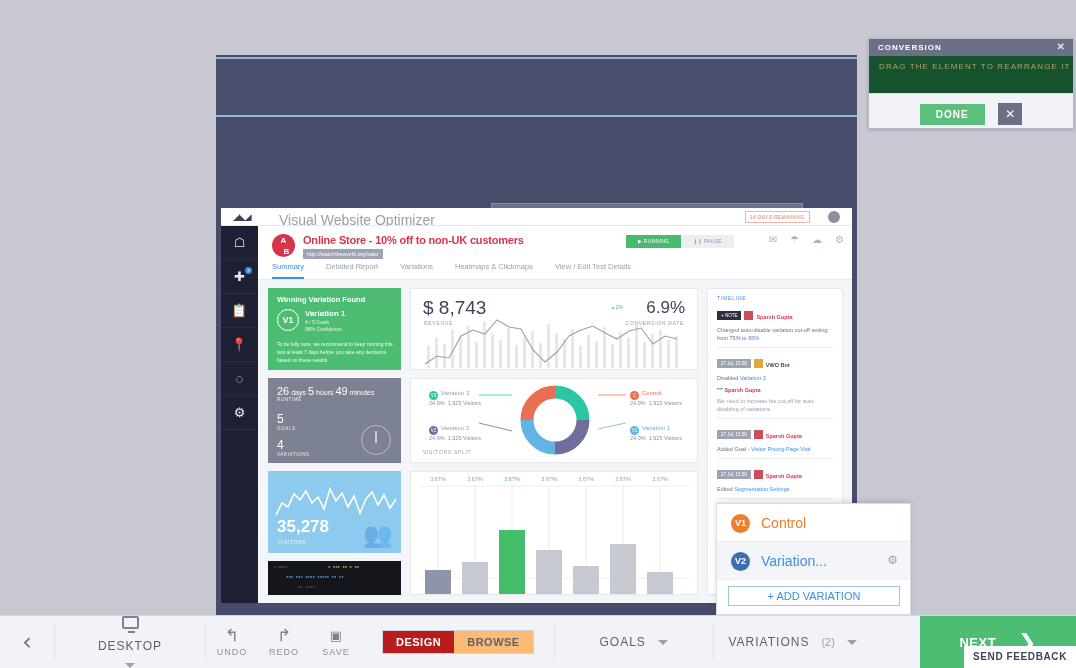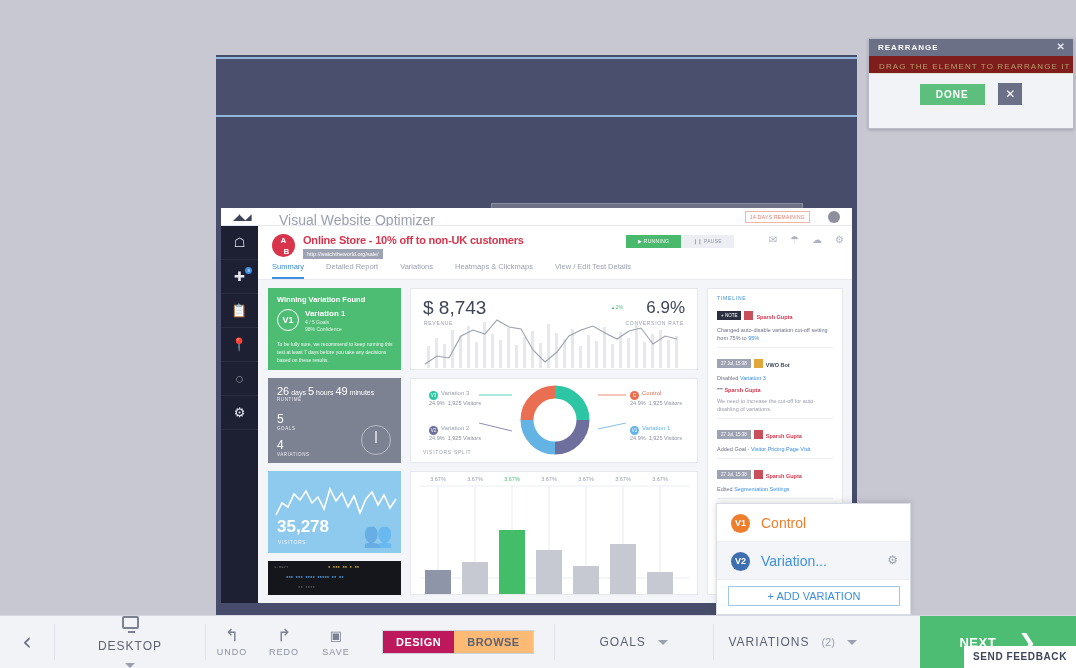--- a/index.html
+++ b/index.html
@@ -175,22 +175,22 @@
     background: #f2f3f7; border: 1px solid #b9bcc8;
     box-shadow: 0 1px 3px rgba(0,0,0,.2);
   }
   #rearrange .rhd {
     height: 17px; background: #6b7086; color: #fff;
     font-size: 8px; font-weight: bold; letter-spacing: 1px;
     padding: 4px 0 0 9px; position: relative;
   }
   #rearrange .rclose { position: absolute; right: 7px; top: 2px; font-size: 10px; color: #e3e4ea; cursor: pointer; }
   #rearrange .rtip {
-    background: #7f1d1d; color: #b2a06d; font-size: 8px; letter-spacing: 1.1px;
-    padding: 6px 0 2px 10px; border-bottom: 1px solid #e6e2d0;
+    background: #14532d; color: #b2a06d; font-size: 8px; letter-spacing: 1.1px;
+    padding: 6px 0 22px 10px; border-bottom: 1px solid #e6e2d0;
   }
   #rearrange .ract { text-align: center; padding-top: 9px; }
   #rearrange .done {
     display: inline-block; background: #5cbf7e; color: #fff; font-size: 10px; font-weight: bold;
     letter-spacing: 1px; padding: 5px 16px; cursor: pointer; border: none;
   }
   #rearrange .xbtn {
     display: inline-block; background: #6b7086; color: #fff; font-size: 12px;
     padding: 3px 7px; margin-left: 9px; cursor: pointer; border: none; line-height: 16px;
   }
@@ -228,21 +228,21 @@
   .device .mon { width: 17px; height: 13px; border: 2px solid #7d8293; border-radius: 2px; position: relative;}
   .device .mon:after { content:""; position:absolute; left:4px; top:13px; width:7px; height:2px; background:#7d8293;}
   .device .lbl { font-size: 12px; color: #5d6273; letter-spacing: 1px; }
   .caret { width: 0; height: 0; border-left: 5px solid transparent; border-right: 5px solid transparent;
            border-top: 5px solid #9aa0ae; }
   .tb-act { width: 52px; flex-direction: column; gap: 3px; cursor: pointer; }
   .tb-act .gl { font-size: 17px; color: #7d8293; line-height: 17px; font-family: "DejaVu Sans", sans-serif; }
   .tb-act .cap { font-size: 9px; color: #8a90a0; letter-spacing: 1px; }
   .seg { margin: 0 20px; display: flex; border: 1px solid #cfd3dd; cursor: pointer; }
   .seg div { font-size: 11px; font-weight: bold; letter-spacing: .5px; padding: 5px 13px; }
-  .seg .on { background: #be185d; color: #fff; }
+  .seg .on { background: #b91c1c; color: #fff; }
   .seg .off { background: #fdba74; color: #5d6273; }
   .tb-drop { width: 158px; gap: 12px; cursor: pointer; }
   .tb-drop .lbl { font-size: 12px; color: #5d6273; letter-spacing: 1px; }
   .tb-drop .cnt { font-size: 11px; color: #9aa0ae; }
   .tb-next {
     width: 156px; background: #4dbd74; color: #fff; cursor: pointer;
     justify-content: center; gap: 22px;
   }
   .tb-next .lbl { font-size: 13px; font-weight: bold; letter-spacing: .5px; }
   .tb-next .ch { font-size: 22px; font-family: "DejaVu Sans", sans-serif; font-weight: bold; }
@@ -516,21 +516,21 @@
           </div>
 
         </div>
       </div>
     </div>
 
   </div>
 
   <div id="rearrange">
     <div class="rhd">
-      <span>REARRANGE</span>
+      <span>CONVERSION</span>
       <span class="rclose">✕</span>
     </div>
     <div class="rtip">DRAG THE ELEMENT TO REARRANGE IT</div>
     <div class="ract">
       <button class="done">DONE</button>
       <button class="xbtn">✕</button>
     </div>
   </div>
 
   <div id="variations">

